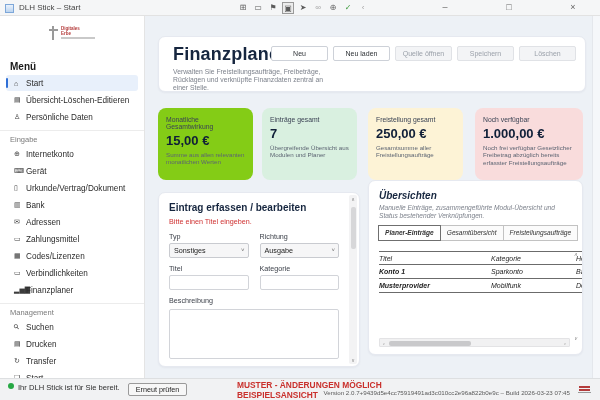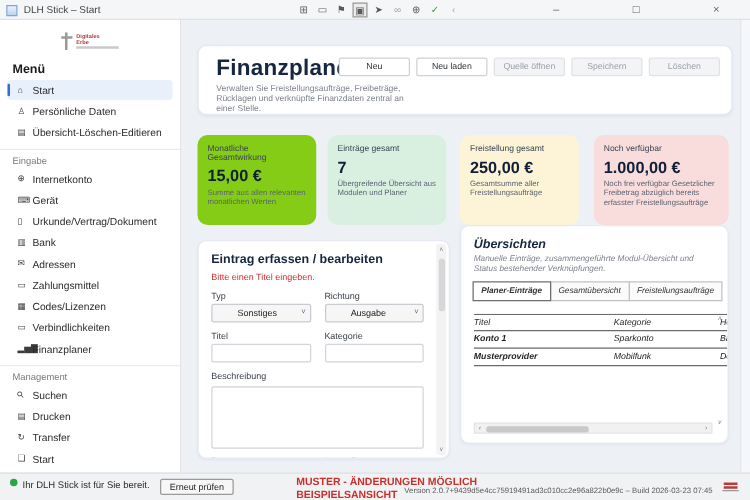--- a/index.html
+++ b/index.html
@@ -24,21 +24,21 @@
   
   .sidebar{position:absolute;left:0;top:16px;width:145px;height:362px;background:#ffffff;
            border-right:1px solid #e4e4e4;overflow:hidden;padding-top:3px;}
   .logo{width:60px;margin:1px auto 0 auto;height:25px;display:flex;align-items:center;justify-content:center;gap:3px;}
   .logo-cross{width:9px;height:14px;position:relative;}
   .logo-cross:before{content:"";position:absolute;left:3px;top:0;width:2px;height:14px;background:#9a9a9a;}
   .logo-cross:after{content:"";position:absolute;left:0;top:3px;width:9px;height:2px;background:#9a9a9a;}
   .logo-txt{display:flex;flex-direction:column;line-height:5px;}
   .logo-line{font-size:4.5px;font-weight:bold;color:#b43c3c;white-space:nowrap;}
   .logo-sub{margin-top:1px;height:2px;width:34px;background:#c9c9c9;}
-  .menu-h{margin:5px 0 3px 10px;font-size:10px;font-weight:bold;color:#1a1a1a;}
+  .menu-h{margin:16px 0 3px 10px;font-size:10px;font-weight:bold;color:#1a1a1a;}
   .sect-h{margin:4px 0 2px 10px;font-size:7.5px;color:#7a7a7a;}
   .sdiv{border-top:1px solid #ececec;margin:5px 0 2px 0;}
   .side-item{position:relative;display:flex;align-items:center;height:16px;margin:0 6px 1px 6px;
              padding-left:8px;border-radius:3px;color:#2b2b2b;}
   .side-item .si{width:12px;font-size:7px;color:#3c3c3c;text-align:left;flex:none;}
   .side-item .sl{font-size:8.2px;white-space:nowrap;}
   .side-item.sel{background:#e8f0fb;}
   .side-item.sel:before{content:"";position:absolute;left:0;top:3px;bottom:3px;width:2px;
                         border-radius:2px;background:#2f6fd6;}
   .rot45{display:inline-block;transform:rotate(-45deg);}
@@ -63,21 +63,21 @@
   .card .cv{font-size:13px;font-weight:bold;color:#101f38;margin-top:3px;}
   .card .cd{font-size:6.2px;line-height:7.4px;color:#5c6472;margin-top:3px;}
 
   .formpanel{left:13px;top:176px;width:202px;height:175px;overflow:hidden;padding:9px 20px 0 10px;}
   .formpanel h2,.ovpanel h2{margin:0;font-size:10px;color:#16263f;}
   .valid{margin-top:4px;font-size:7.2px;color:#cf3030;}
   .frow{display:flex;gap:11px;margin-top:6px;}
   .fcol{flex:1;}
   .flabel{font-size:7.2px;color:#3a3f48;margin-bottom:2px;}
   .select{height:15px;background:#f6f6f7;border:1px solid #c9cbd0;border-radius:2px;
-          font-size:7.2px;line-height:13px;color:#222;padding:0 20px;position:relative;}
+          font-size:7.2px;line-height:13px;color:#222;padding:0 4px;position:relative;}
   .select .chev{position:absolute;right:3px;top:0;font-size:6px;color:#666;line-height:13px;}
   .input{height:15px;background:#fff;border:1px solid #d2d4d9;border-radius:2px;}
   .tarea{height:50px;background:#fff;border:1px solid #d2d4d9;border-radius:2px;margin-top:2px;}
   .scrollv{position:absolute;right:2px;top:2px;bottom:2px;width:8px;background:#f3f3f4;border-radius:2px;}
   .scrollv .sa{position:absolute;left:0;width:8px;font-size:5px;color:#8a8a8a;text-align:center;}
   .scrollv .thumb{position:absolute;left:1.5px;top:12px;width:5px;height:42px;background:#d7d7d9;border-radius:2px;}
 
   .ovpanel{left:223px;top:164px;width:215px;height:175px;overflow:hidden;padding:9px 0 0 10px;font-style:italic;}
   .ovsub{margin-top:3px;width:190px;font-size:6.6px;line-height:8px;color:#7d828c;}
   .tabs{display:flex;margin-top:5px;}
@@ -146,26 +146,26 @@
         <span class="logo-sub"></span>
       </span>
     </div>
     <div class="menu-h">Menü</div>
 
     <div class="side-item sel">
       <span class="si">⌂</span>
       <span class="sl">Start</span>
     </div>
     <div class="side-item">
+      <span class="si">▤</span>
+      <span class="sl">Übersicht-Löschen-Editieren</span>
+    </div>
+    <div class="side-item">
       <span class="si">♙</span>
       <span class="sl">Persönliche Daten</span>
-    </div>
-    <div class="side-item">
-      <span class="si">▤</span>
-      <span class="sl">Übersicht-Löschen-Editieren</span>
     </div>
 
     <div class="sdiv"></div>
     <div class="sect-h">Eingabe</div>
 
     <div class="side-item">
       <span class="si">⊕</span>
       <span class="sl">Internetkonto</span>
     </div>
     <div class="side-item">

